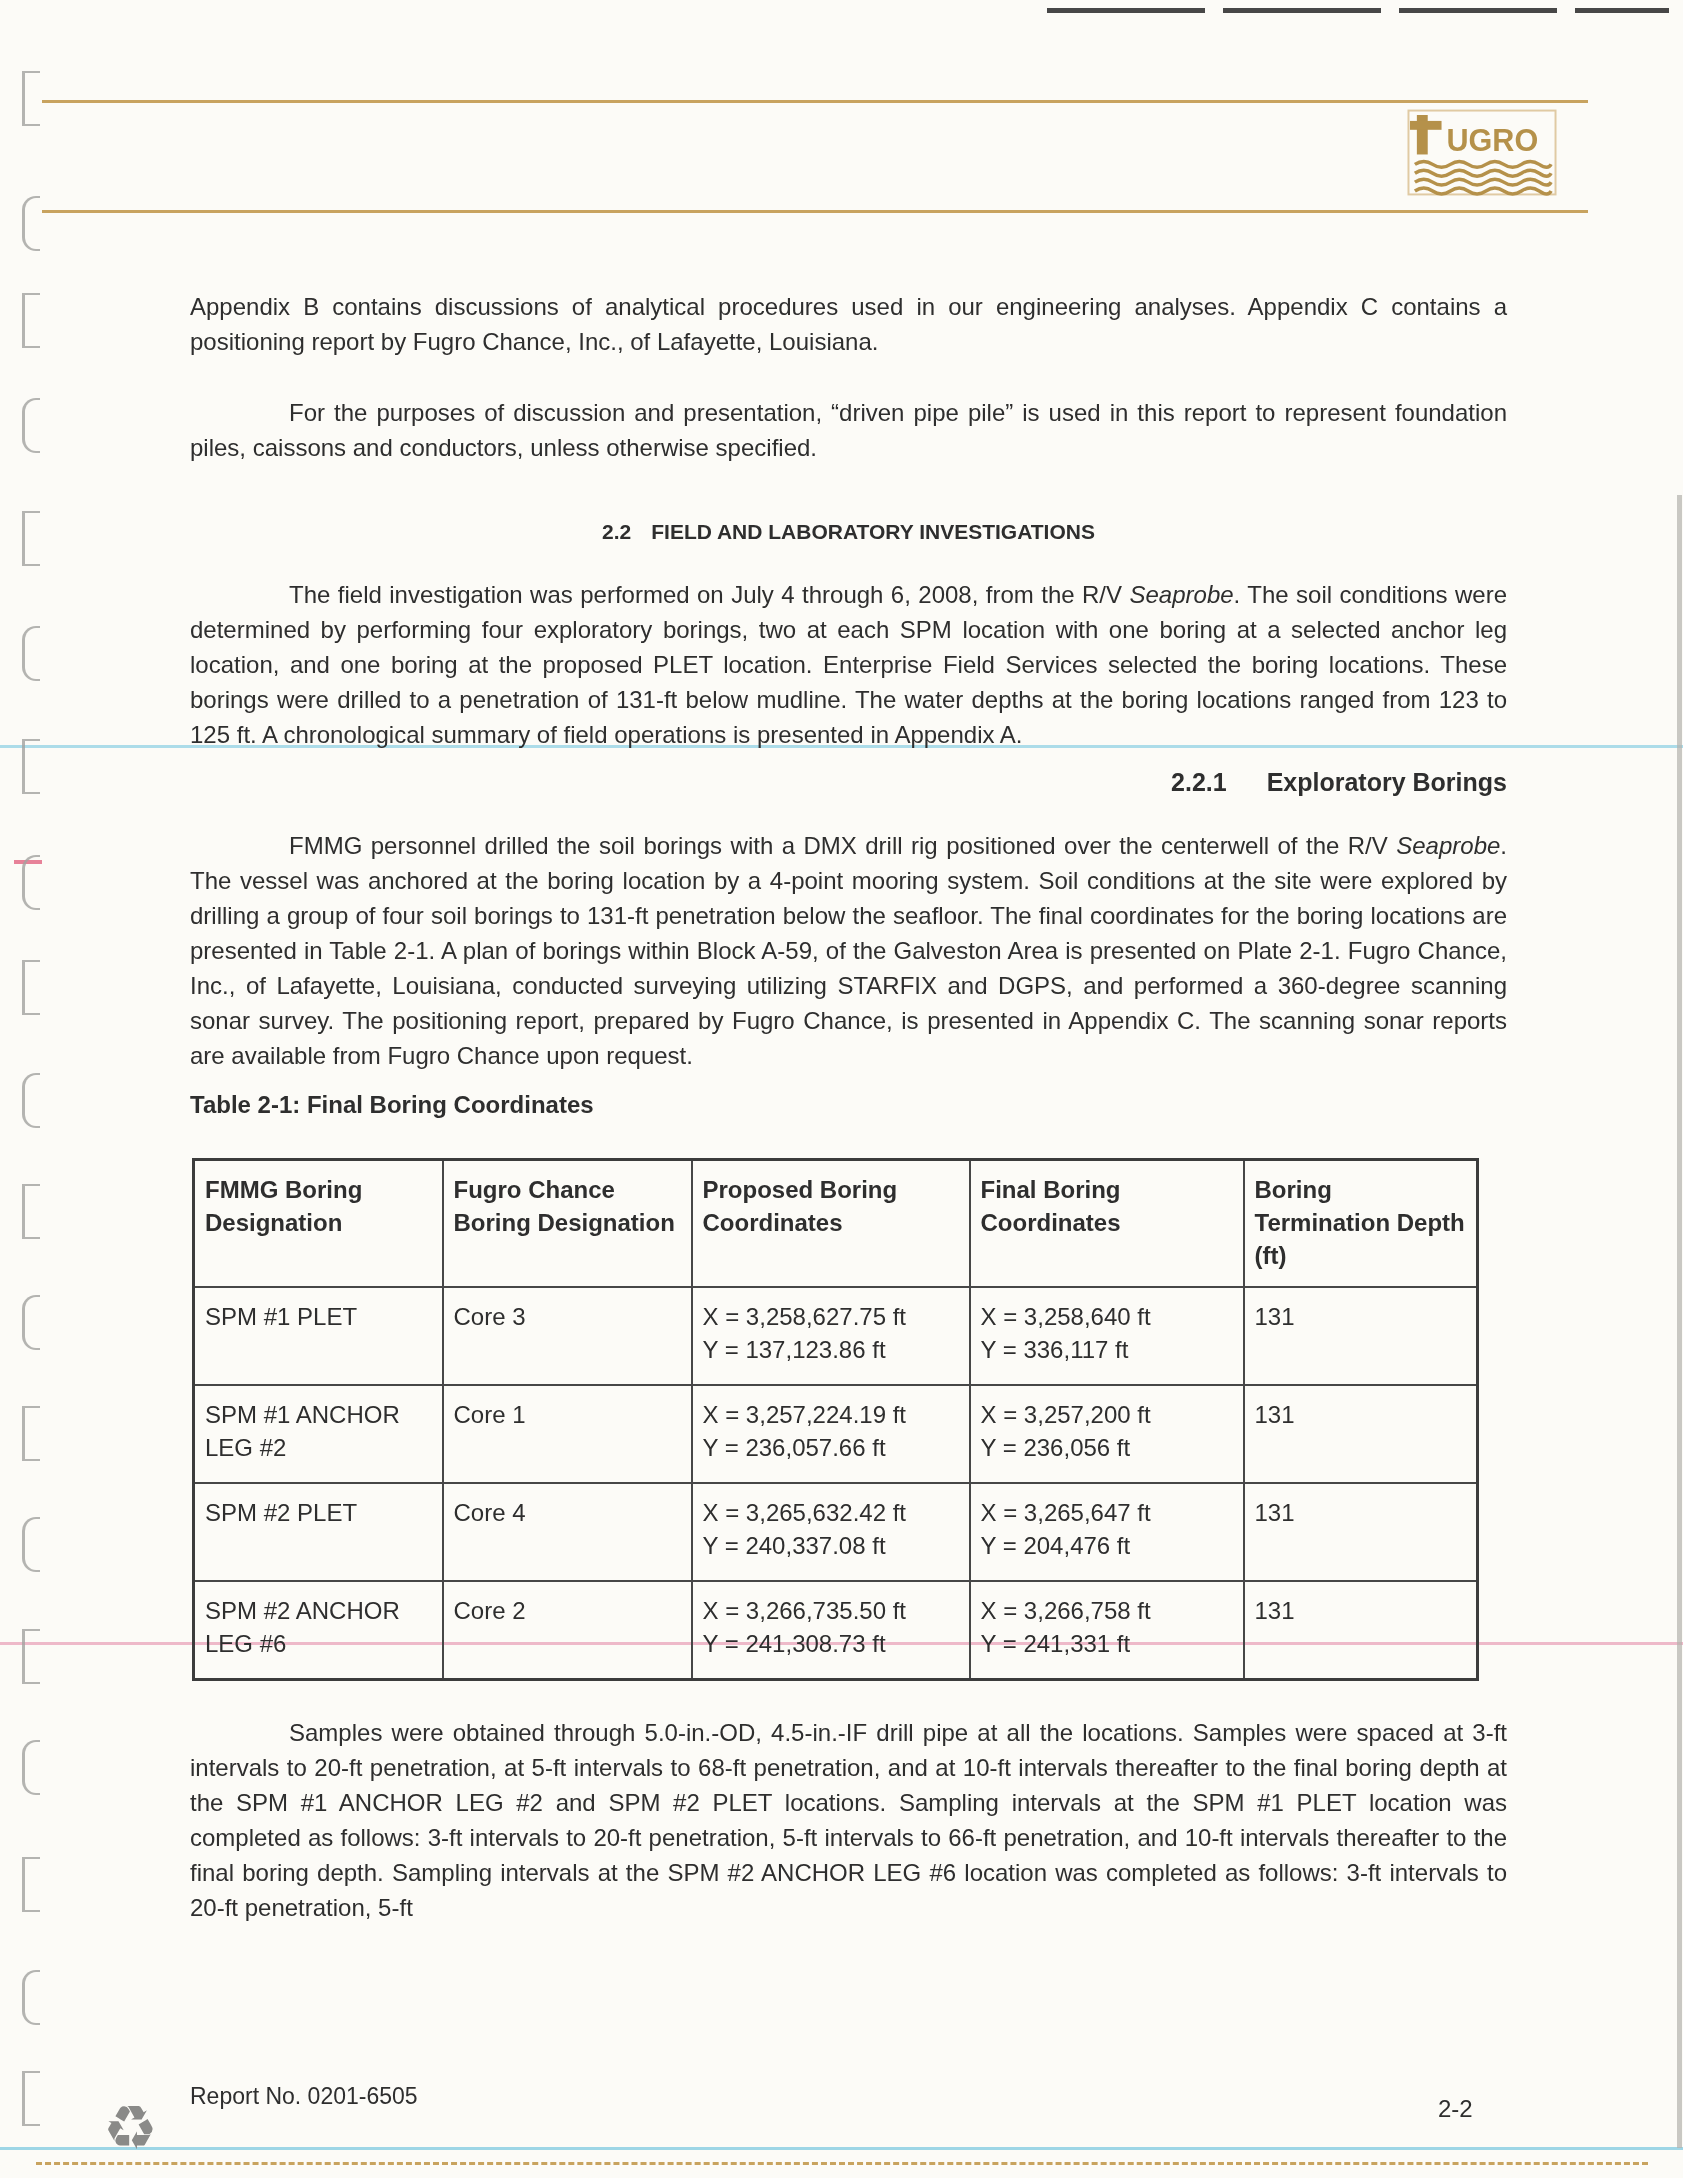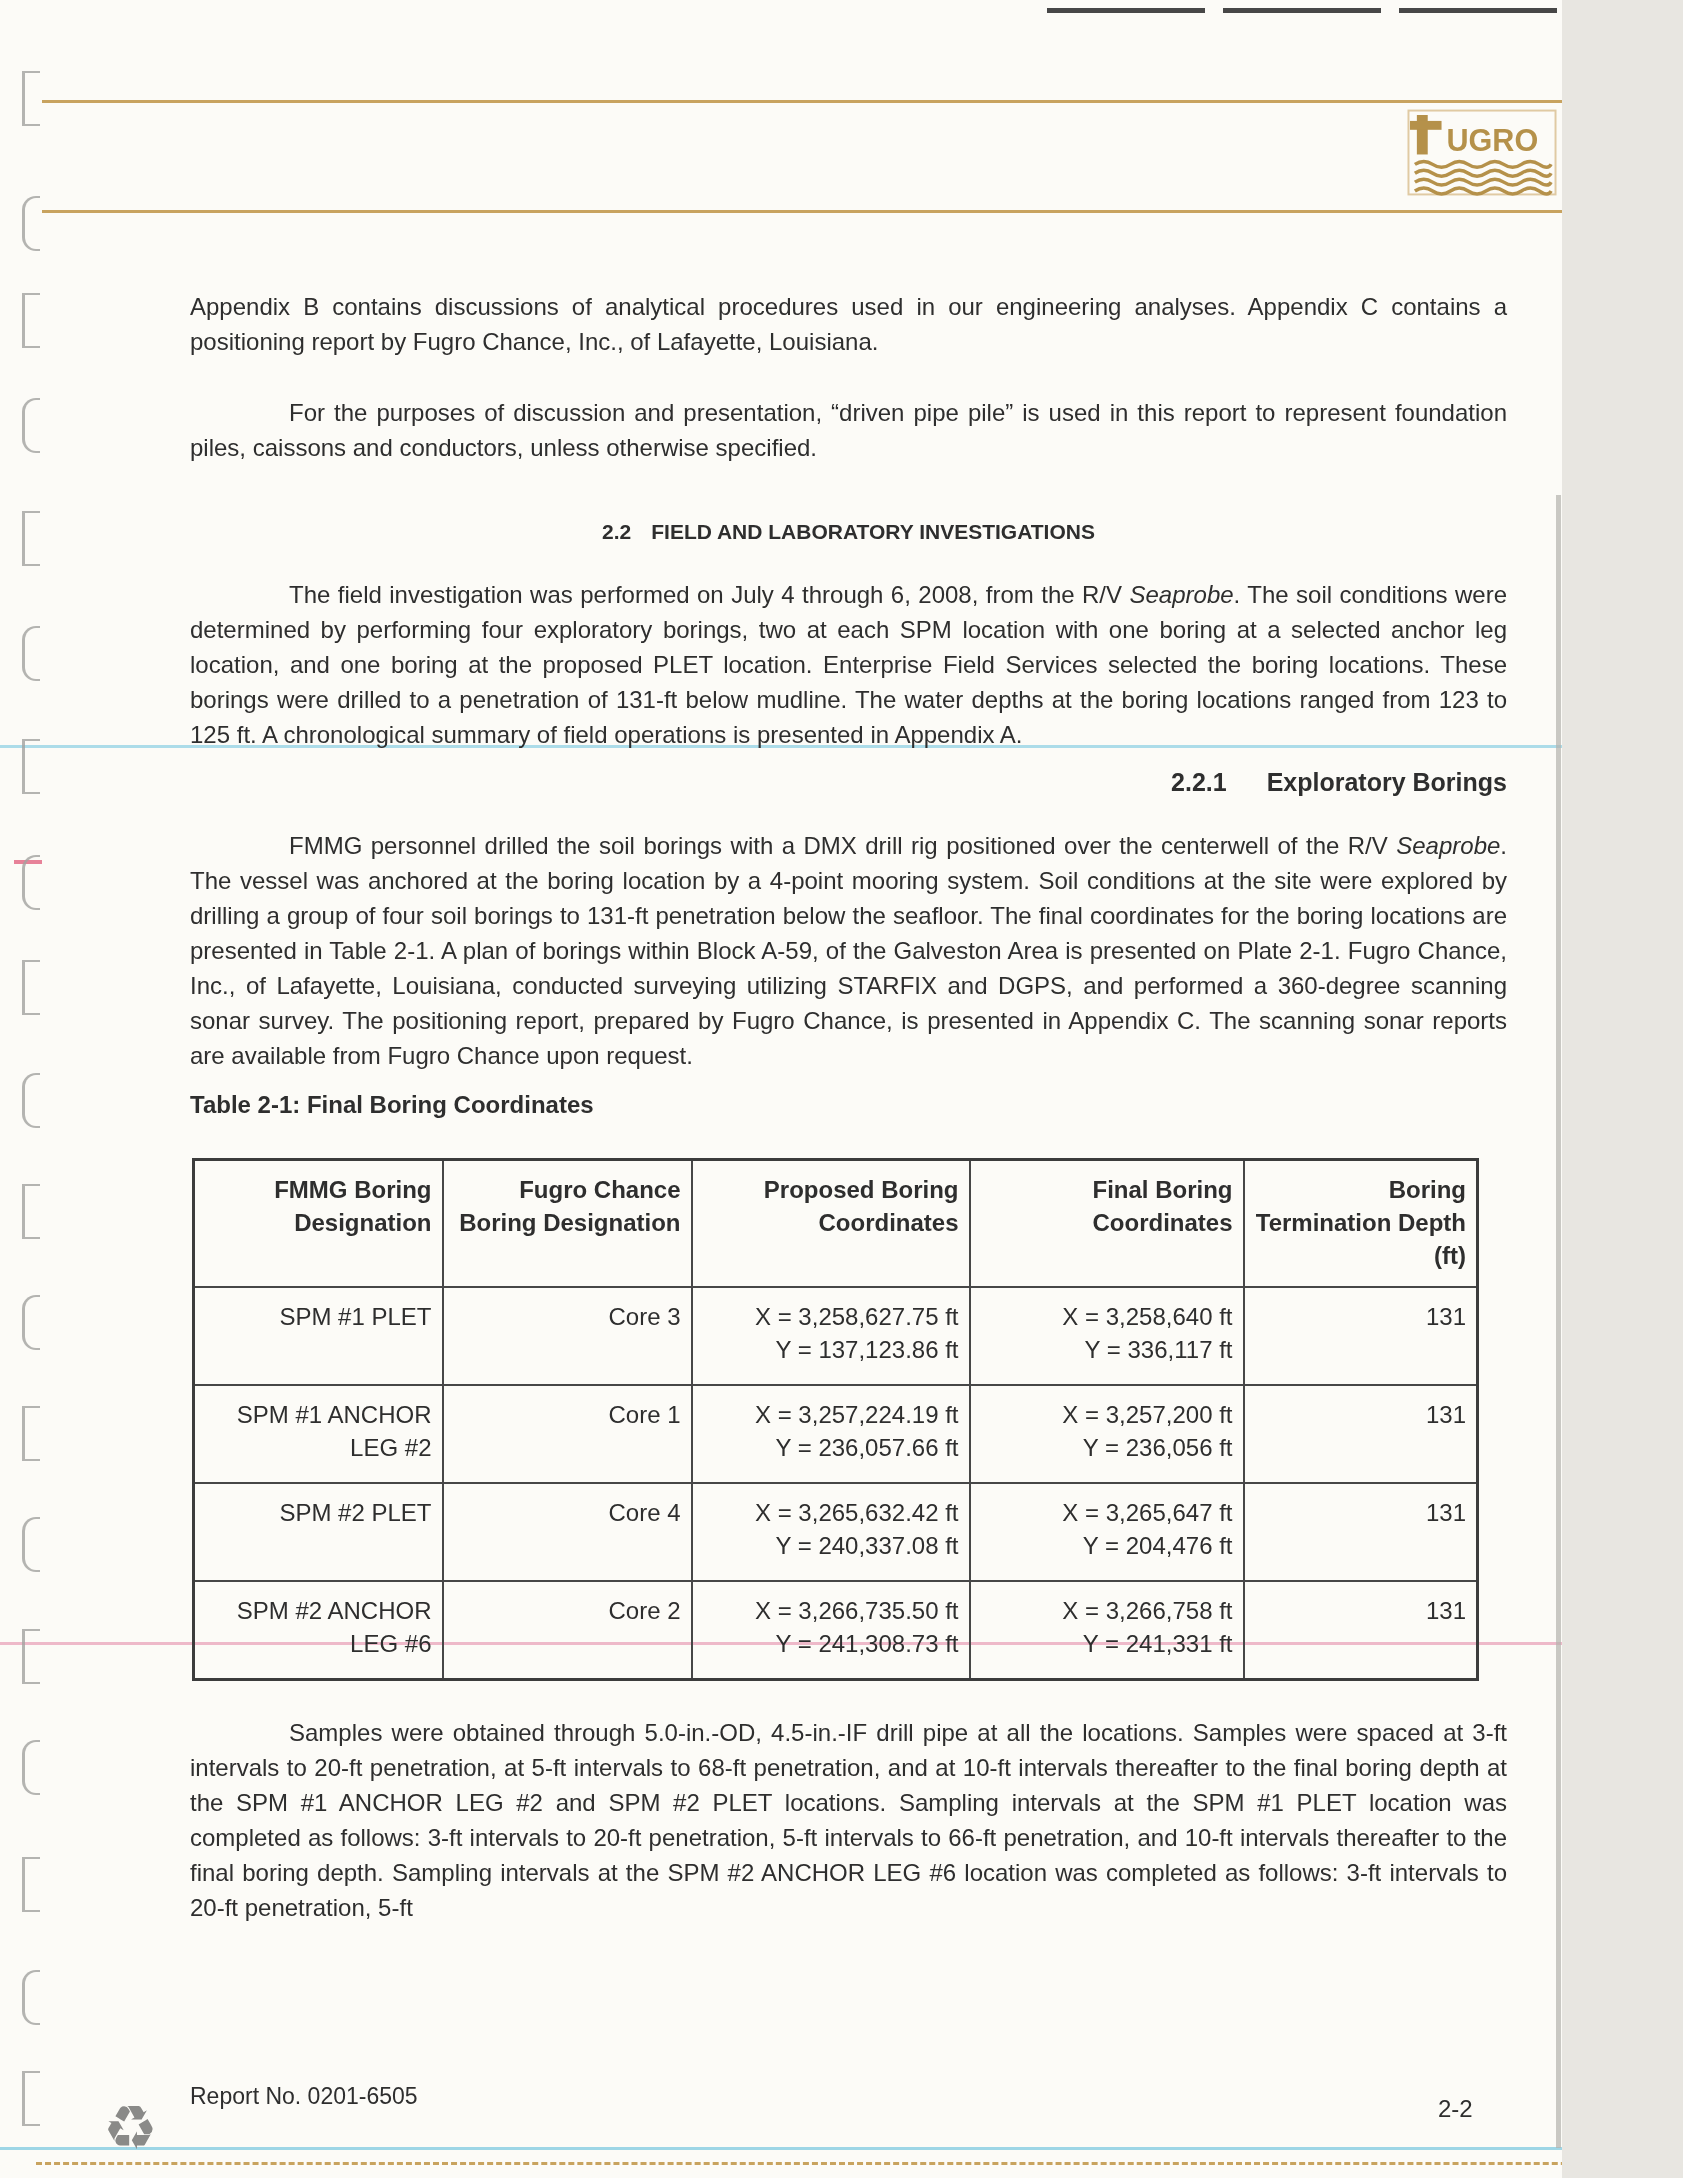--- a/index.html
+++ b/index.html
@@ -1,17 +1,17 @@
 <!DOCTYPE html>
 <html><head>
 <meta charset="utf-8">
 <style>
   html,body { margin:0; padding:0; background:#e8e6e1; }
   .page {
-    position:relative; width:1562px; height:2178px;
+    position:relative; width:1683px; height:2178px;
     background:#fcfbf7; overflow:hidden;
     font-family:"Liberation Sans", sans-serif; color:#2e2e2e;
   }
 
   
   .top-dash { position:absolute; top:8px; left:1047px; width:622px; height:5px;
     background:repeating-linear-gradient(90deg,#474747 0 158px, transparent 158px 176px); }
   .rule-gold { position:absolute; background:#c8a35f; height:3px; }
   .rule-gold.r1 { left:42px; top:100px;  width:1546px; }
   .rule-gold.r2 { left:42px; top:210px;  width:1546px; }
@@ -41,21 +41,21 @@
   h3.subsection { font-size:25px; font-weight:bold; text-align:right; margin:0 0 31px; }
   h3.subsection .num { margin-right:40px; }
 
   .table-title    { text-align:center; font-weight:bold; font-size:25px; line-height:34px; margin:4px 0 0; }
   .table-subtitle { text-align:center; font-size:24px; line-height:34px; margin:0 0 12px; }
 
   table.borings { border-collapse:collapse; table-layout:fixed; width:1285px; margin:0 0 34px 2px;
     border:3px solid #3c3c3c; }
   table.borings th, table.borings td {
     border:2px solid #474747; font-size:24px; line-height:33px;
-    vertical-align:top; text-align:right; padding:12px 10px 18px; }
+    vertical-align:top; text-align:left; padding:12px 10px 18px; }
   table.borings th { font-weight:bold; padding-bottom:14px; }
 
   
   .footer-left  { position:absolute; left:190px;  top:2083px; font-size:23px; }
   .footer-right { position:absolute; left:1438px; top:2095px; font-size:24px; }
   .recycle { position:absolute; left:103px; top:2097px; font-size:61px; color:#8a8a88;
     line-height:61px; font-family:"DejaVu Sans", sans-serif; }
 </style>
 </head>
 <body>

